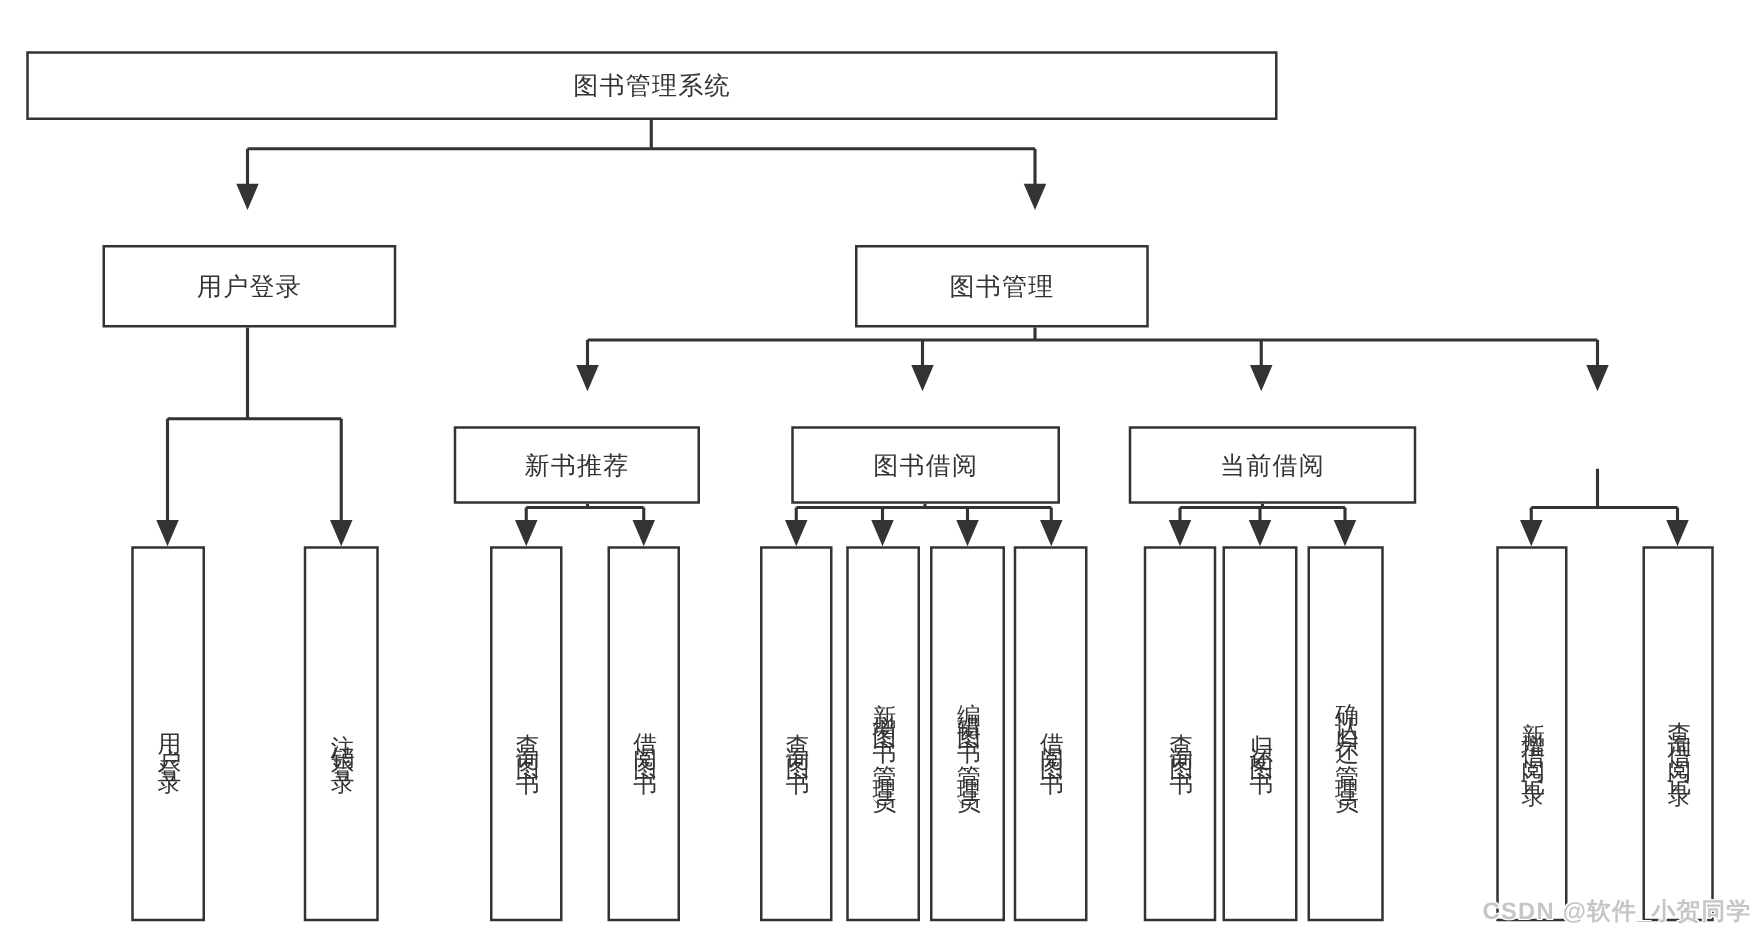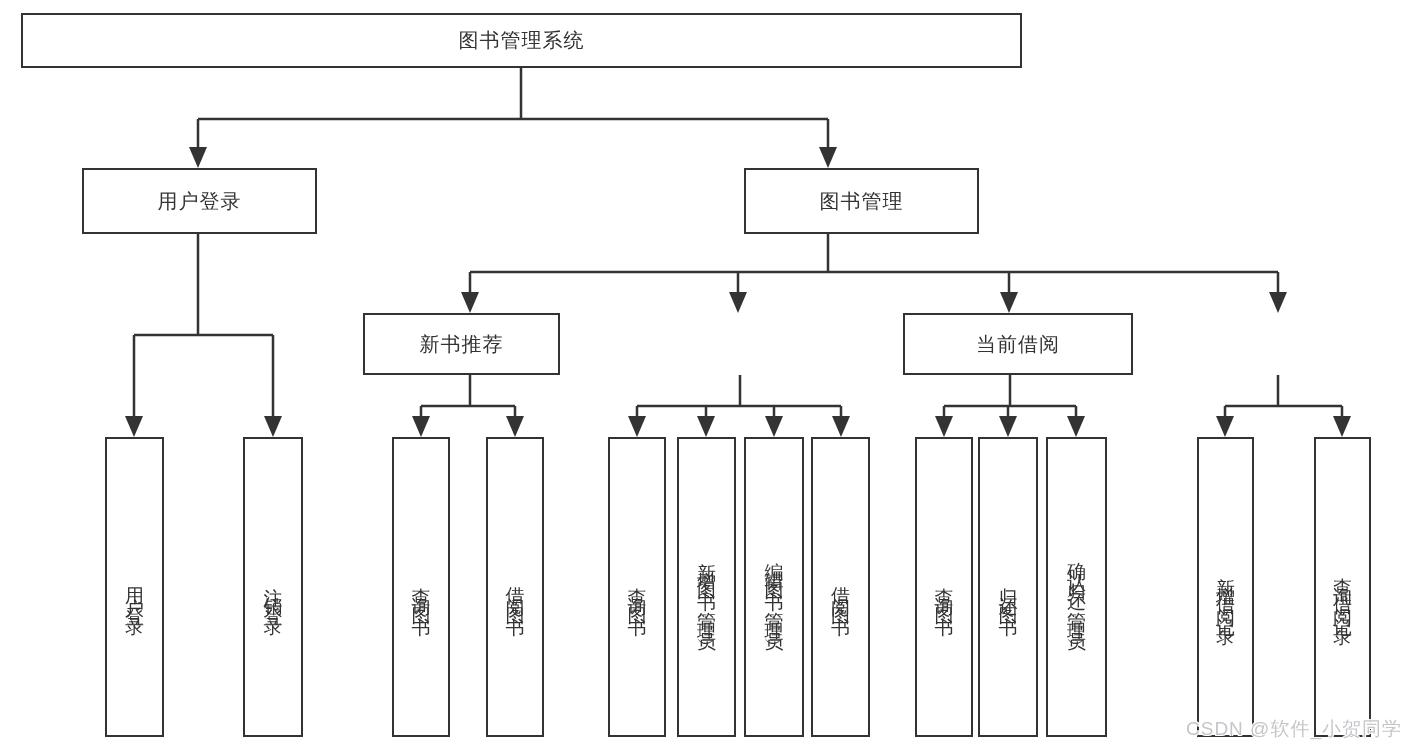--- a/index.html
+++ b/index.html
@@ -16,20 +16,21 @@
   }
   .node{
     position:absolute;
     box-sizing:border-box;
     display:flex;align-items:center;justify-content:center;
     border:2px solid #333333;
     background:#ffffff;
     font-size:20px;
     letter-spacing:1px;
     z-index:2;
+    margin-top:28px;
   }
   .leaf{
     position:absolute;
     top:437px;height:300px;
     box-sizing:border-box;
     display:flex;align-items:center;justify-content:center;
     border:2px solid #333333;
     background:#ffffff;
     z-index:2;
   }
@@ -43,20 +44,21 @@
   }
   .watermark{
     position:absolute;
     left:1186px;top:716px;
     font-size:19px;
     color:#c6c6ca;
     letter-spacing:1px;
     text-shadow:1px 1px 0 #ffffff,-1px -1px 0 #ffffff,1px -1px 0 #ffffff,-1px 1px 0 #ffffff;
     z-index:3;
     white-space:nowrap;
+    font-weight:bold;
   }
 </style>
 </head>
 <body>
 
 <div id="stage">
 
   <svg id="connectors" width="1405" height="747" viewBox="0 0 1405 747" xmlns="http://www.w3.org/2000/svg">
     <g stroke="#333333" stroke-width="2.5" fill="none">
       <path d="M521 68 V119 M198 119 H828 M198 119 V164 M828 119 V164"></path>
@@ -86,23 +88,24 @@
       <polygon points="999,416 1017,416 1008,437"></polygon>
       <polygon points="1067,416 1085,416 1076,437"></polygon>
       <polygon points="1216,416 1234,416 1225,437"></polygon>
       <polygon points="1333,416 1351,416 1342,437"></polygon>
     </g>
   </svg>
 
   <div class="node" style="left:21px;top:13px;width:1001px;height:55px">图书管理系统</div>
 
   <div class="node" style="left:82px;top:168px;width:235px;height:66px">用户登录</div>
-  <div class="node" style="left:744px;top:168px;width:235px;height:66px">图书管理</div>
+  <div class="node" style="left:684px;top:168px;width:235px;height:66px">图书管理</div>
 
   <div class="node" style="left:363px;top:313px;width:197px;height:62px">新书推荐</div>
+  <div class="node" style="left:633px;top:313px;width:215px;height:62px">图书借阅</div>
   <div class="node" style="left:903px;top:313px;width:230px;height:62px">当前借阅</div>
 
   <div class="leaf" style="left:105px;width:59px">
     <span class="vtext">用户登录</span>
   </div>
   <div class="leaf" style="left:243px;width:60px">
     <span class="vtext">注销登录</span>
   </div>
 
   <div class="leaf" style="left:392px;width:58px">

